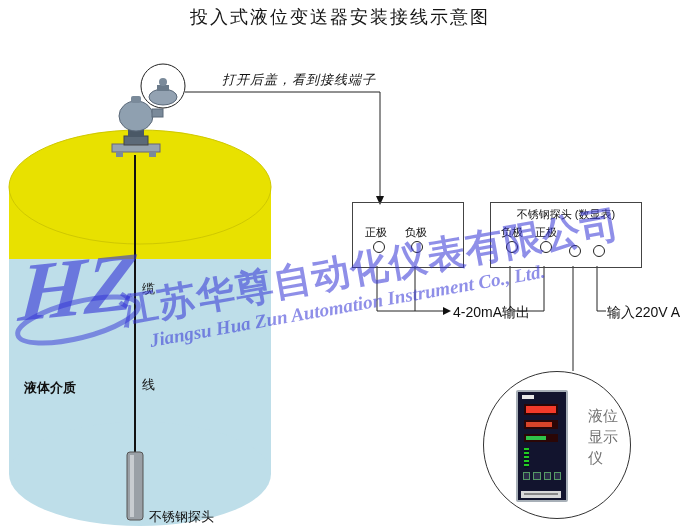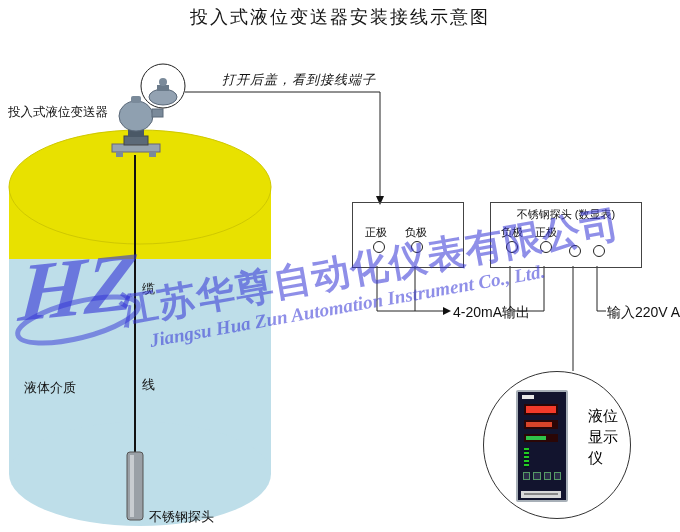--- a/index.html
+++ b/index.html
@@ -29,21 +29,21 @@
               border:2px solid #a8b0b8;border-radius:2px;}
   #instrument .brand-mark{position:absolute;left:4px;top:3px;width:12px;height:4px;background:#e8e8e8;}
   .led-row{position:absolute;left:6px;width:34px;background:#2a0606;}
   .led-bar{height:100%;}
   #instr-buttons{position:absolute;left:5px;top:80px;width:38px;display:flex;gap:3px;}
   #instr-buttons span{width:7px;height:6px;background:#2a2c48;border:1px solid #596;display:block;}
   #instr-strip{position:absolute;left:3px;bottom:2px;width:40px;height:7px;background:#d8d8d8;}
   #instr-strip i{display:block;margin:2px 3px;height:2px;background:#888;}
   .bargraph{position:absolute;left:6px;top:56px;width:5px;height:20px;
             background:repeating-linear-gradient(#2c2 0 2px,#0a0f22 2px 4px);}
-  #display-label{position:absolute;left:104px;top:33px;font-size:15px;line-height:21px;color:#000000;}
+  #display-label{position:absolute;left:104px;top:33px;font-size:15px;line-height:21px;color:#737373;}
   
   .wm{position:absolute;z-index:6;color:var(--watermark-blue,#3434d6);opacity:0.55;white-space:nowrap;
       pointer-events:none;}
   #wm-cn{left:120px;top:286px;font-size:38px;font-weight:bold;letter-spacing:1px;
          font-family:"Liberation Serif",serif;transform:rotate(-10deg);transform-origin:left center;}
   #wm-en{left:150px;top:330px;font-size:19px;font-weight:bold;font-style:italic;
          font-family:"Liberation Serif",serif;transform:rotate(-10deg);transform-origin:left center;}
   #wm-logo{left:20px;top:238px;font-size:84px;font-weight:bold;font-style:italic;
            font-family:"Liberation Serif",serif;transform:skewX(-10deg) rotate(-6deg);opacity:0.6;}
   #wm-swoosh{left:6px;top:250px;z-index:6;opacity:0.5;pointer-events:none;}
@@ -90,24 +90,23 @@
     <g stroke="#222" stroke-width="1" fill="none">
       <path d="M185 92 H380 V197"></path>
       <path d="M377 266 V311 M415 266 V311 M377 311 H443"></path>
       <path d="M510 266 V311 M544 266 V311 M510 311 H544"></path>
       <path d="M573 266 V371 M597 266 V311 M597 311 H606"></path>
     </g>
     <polygon points="376,196 384,196 380,205" fill="#111"></polygon>
     <polygon points="443,307 443,315 451,311" fill="#111"></polygon>
   </svg>
 
-  <div class="label" style="left:8px;top:104px;font-size:12.5px;">投入式液位变送器</div>
   <div class="label" style="left:142px;top:280px;">缆</div>
   <div class="label" style="left:142px;top:376px;">线</div>
-  <div class="label" style="left:24px;top:379px;">液体介质</div>
+  <div class="label" style="left:24px;top:379px;font-weight:bold;">液体介质</div>
   <div class="label" style="left:149px;top:476px;margin-top:32px;">不锈钢探头</div>
 
   <div class="note">打开后盖，看到接线端子</div>
 
   <div class="box" id="box1">
     <span class="tlabel" style="left:12px;top:22px;">正极</span>
     <span class="tlabel" style="left:52px;top:22px;">负极</span>
     <span class="term" style="left:20px;top:38px;"></span>
     <span class="term" style="left:58px;top:38px;"></span>
   </div>

